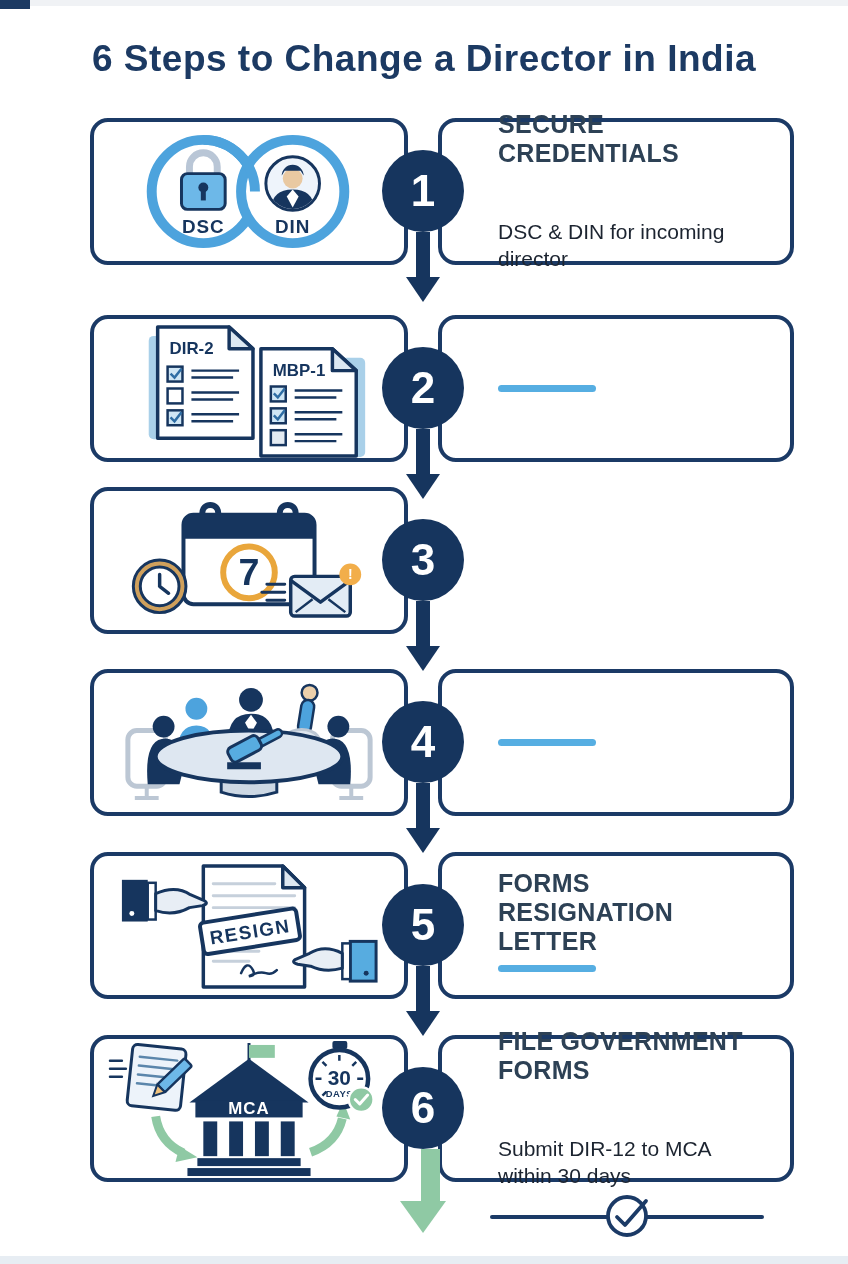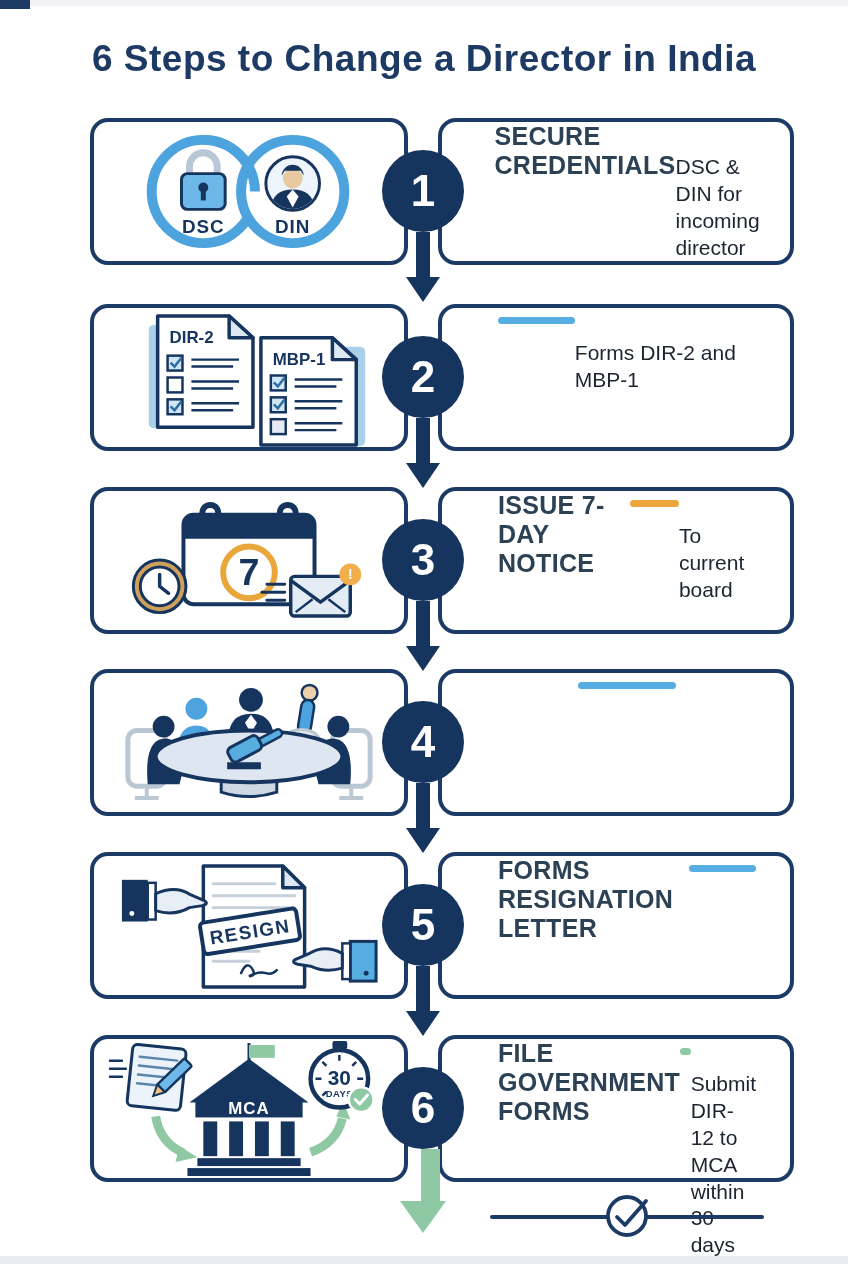--- a/index.html
+++ b/index.html
@@ -7,21 +7,21 @@
         font-family:"Liberation Sans",sans-serif;}
   .top-strip{position:absolute;left:0;top:0;width:848px;height:6px;background:#f0f2f5;}
   .corner-chip{position:absolute;left:0;top:0;width:30px;height:9px;background:#1c3a63;}
   .bottom-strip{position:absolute;left:0;bottom:0;width:848px;height:8px;background:#e7edf3;}
   .title{position:absolute;top:38px;left:0;width:100%;margin:0;text-align:center;
          font-size:37px;font-weight:bold;color:#1c3a63;letter-spacing:0.5px;}
   .row{position:absolute;left:90px;width:704px;height:147px;}
   .box{position:absolute;top:0;height:147px;background:#fff;border:4px solid #1b3a66;
        border-radius:18px;box-sizing:border-box;}
   .box.left{left:0;width:318px;}
-  .box.right{left:348px;width:356px;display:flex;flex-direction:row;
+  .box.right{left:348px;width:356px;display:flex;flex-direction:column;
              justify-content:center;padding:0 34px 0 56px;}
   .icon{position:absolute;left:0;top:0;width:100%;height:100%;}
   .step-title{font-size:25px;font-weight:bold;color:#2d4155;letter-spacing:0.3px;
               line-height:1.16;white-space:pre-line;}
   .underline{width:98px;height:7px;border-radius:3.5px;margin:9px 0 10px 0;background:#56aee2;}
   .step-desc{font-size:21px;color:#1c2430;line-height:1.28;white-space:pre-line;margin-top:32px;}
   .num-circle{position:absolute;left:292px;top:32px;width:82px;height:82px;border-radius:50%;
               background:#16355e;color:#fff;display:flex;align-items:center;justify-content:center;
               font-size:44px;font-weight:bold;z-index:3;}
   .connector{position:absolute;left:326px;top:114px;width:14px;z-index:2;}
@@ -79,21 +79,21 @@
     </div>
     <div class="num-circle">
         <span>1</span>
       </div>
     <div class="connector">
         <div class="shaft"></div>
         <div class="head"></div>
       </div>
   </section>
 
-  <section class="row" style="top:304px">
+  <section class="row" style="top:315px">
     <div class="box left">
       <svg class="icon" viewBox="0 0 300 140">
         <g transform="translate(58,8)">
           <rect x="-9" y="9" width="96" height="104" rx="5" fill="#a9d0e9"></rect>
           <path d="M 0 0 h 72 l 24 22 v 90 h -96 z" fill="#fff" stroke="#16355e" stroke-width="3.5" stroke-linejoin="round"></path>
           <path d="M 72 0 l 24 22 h -24 z" fill="#dce8f2" stroke="#16355e" stroke-width="3.5" stroke-linejoin="round"></path>
           <text x="12" y="27" font-size="17" font-weight="bold" fill="#16355e">DIR-2</text>
           <rect x="10" y="40" width="15" height="15" fill="#cfe6f5" stroke="#16355e" stroke-width="2.5"></rect>
           <path d="M 13 47 l 4 4 l 7 -9" fill="none" stroke="#2e6da4" stroke-width="2.5"></path>
           <path d="M 34 44 h 48 M 34 51 h 42" stroke="#16355e" stroke-width="2.5"></path>
@@ -114,21 +114,20 @@
           <rect x="10" y="60" width="15" height="15" fill="#cfe6f5" stroke="#16355e" stroke-width="2.5"></rect>
           <path d="M 13 67 l 4 4 l 7 -9" fill="none" stroke="#2e6da4" stroke-width="2.5"></path>
           <path d="M 34 64 h 48 M 34 71 h 42" stroke="#16355e" stroke-width="2.5"></path>
           <rect x="10" y="82" width="15" height="15" fill="#e4ebf2" stroke="#16355e" stroke-width="2.5"></rect>
           <path d="M 34 86 h 48 M 34 93 h 42" stroke="#16355e" stroke-width="2.5"></path>
         </g>
       </svg>
     </div>
     <div class="box right">
       <div class="underline" style="background: rgb(86, 174, 226);"></div>
-      <div class="step-desc">Forms DIR-2 and MBP-1</div>
     </div>
     <div class="num-circle">
         <span>2</span>
       </div>
     <div class="connector">
         <div class="shaft"></div>
         <div class="head"></div>
       </div>
   </section>
 
@@ -145,25 +144,20 @@
         <circle cx="60" cy="96" r="26.5" fill="none" stroke="#16355e" stroke-width="3"></circle>
         <circle cx="60" cy="96" r="19.5" fill="none" stroke="#16355e" stroke-width="3"></circle>
         <path d="M 60 96 V 84 M 60 96 L 69 103" stroke="#16355e" stroke-width="3.5" stroke-linecap="round" fill="none"></path>
         <path d="M 168 94 h 18 M 163 102 h 23 M 168 110 h 18" stroke="#16355e" stroke-width="3" stroke-linecap="round"></path>
         <rect x="192" y="86" width="60" height="40" rx="4" fill="#e3ecf5" stroke="#16355e" stroke-width="3.5"></rect>
         <path d="M 192 90 l 30 22 l 30 -22" fill="none" stroke="#16355e" stroke-width="3.5" stroke-linejoin="round"></path>
         <path d="M 197 122 l 17 -13 M 247 122 l -17 -13" stroke="#16355e" stroke-width="2.5"></path>
         <circle cx="252" cy="84" r="11" fill="#f2ae4a"></circle>
         <text x="252" y="89" text-anchor="middle" font-size="14" font-weight="bold" fill="#fff">!</text>
       </svg>
-    </div>
-    <div class="box right">
-      <div class="step-title">ISSUE 7-DAY NOTICE</div>
-      <div class="underline" style="background: rgb(237, 166, 62);"></div>
-      <div class="step-desc">To current board</div>
     </div>
     <div class="num-circle">
         <span>3</span>
       </div>
     <div class="connector">
         <div class="shaft"></div>
         <div class="head"></div>
       </div>
   </section>
 

